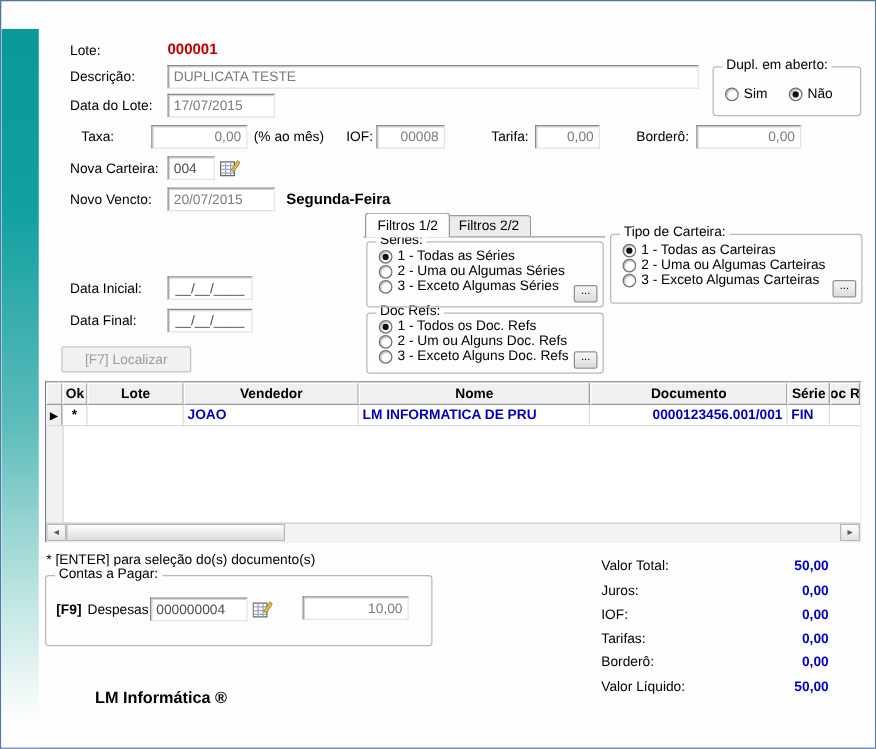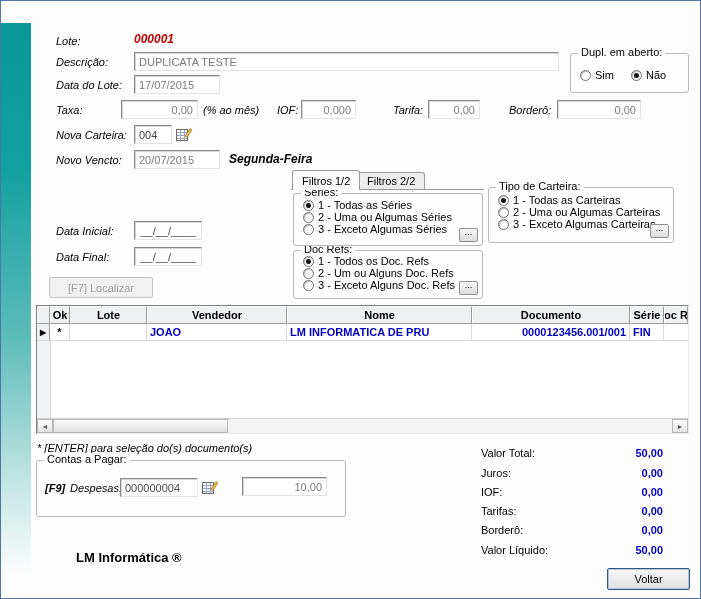--- a/index.html
+++ b/index.html
@@ -1,21 +1,21 @@
 <!DOCTYPE html>
 <html><head>
 <meta charset="utf-8">
 <style>
   html,body{margin:0;padding:0;}
   body{width:701px;height:599px;position:relative;font-family:"Liberation Sans",sans-serif;font-size:11px;color:#000;background:#d6d6d6;}
   .window{position:absolute;left:0;top:0;width:701px;height:599px;border:1px solid #4f74a8;background:#fdfdfd;box-sizing:border-box;overflow:hidden;}
   .titlebar{position:absolute;left:0;top:0;right:0;height:22px;background:linear-gradient(180deg,#c2d6f0 0%,#a4bfe6 45%,#8caddc 55%,#9db9e2 100%);border-bottom:1px solid #7b99c8;display:flex;align-items:center;padding:0 7px;font-size:12px;font-weight:bold;color:#0d2a52;box-sizing:border-box;}
   .content{position:absolute;left:0;top:22px;width:699px;height:575px;background:#fdfdfd;overflow:hidden;}
   .strip{position:absolute;left:0;top:0;width:30px;height:100%;background:linear-gradient(180deg,#0a9898 0%,#11a0a0 25%,#5dbcba 55%,#c2e6e3 80%,#fdfdfd 96%);}
-  .lbl{position:absolute;white-space:nowrap;color:#000;line-height:13px;font-style:italic;}
+  .lbl{position:absolute;white-space:nowrap;color:#000;line-height:13px;}
   .inp{position:absolute;height:19px;background:#fff;border:1px solid;border-color:#8a8a8a #e4e4e4 #e4e4e4 #8a8a8a;box-shadow:inset 1px 1px 0 #d6d6d6;display:flex;align-items:center;padding:0 4px;color:#7b7b7b;box-sizing:border-box;white-space:nowrap;}
   .inp.right{justify-content:flex-end;}
   .inp.center{justify-content:center;}
   .inp.dark{color:#4a4a4a;}
   .grp{position:absolute;border:1px solid #b9b9b9;border-radius:3px;box-sizing:border-box;}
   .grp .legend{position:absolute;top:-8px;left:7px;background:#fdfdfd;padding:0 3px;white-space:nowrap;line-height:13px;}
   .opt{position:absolute;display:flex;align-items:center;gap:4px;white-space:nowrap;cursor:default;line-height:12px;}
   .radio{width:11px;height:11px;border-radius:50%;background:#fff;border:1px solid #6e6e6e;box-shadow:inset 1px 1px 1px rgba(0,0,0,.25);position:relative;flex:0 0 auto;box-sizing:border-box;}
   .radio.sel::after{content:"";position:absolute;left:2px;top:2px;width:5px;height:5px;border-radius:50%;background:#111;}
   .grp.disabled,.grp.disabled .legend{color:#9a9a9a;}
@@ -70,25 +70,25 @@
       </div>
       <div class="opt" style="left:60px;top:15px">
         <span class="radio sel"></span>
         <span>Não</span>
       </div>
     </div>
 
     <span class="lbl" style="left:55px;top:56px">Data do Lote:</span>
     <div class="inp" style="left:133px;top:52px;width:86px">17/07/2015</div>
 
-    <span class="lbl" style="left:55px;top:81px">Taxa:</span>
+    <span class="lbl" style="left:64px;top:81px">Taxa:</span>
     <div class="inp right" style="left:120px;top:77px;width:77px">0,00</div>
     <span class="lbl" style="left:202px;top:81px">(% ao mês)</span>
     <span class="lbl" style="left:276px;top:81px">IOF:</span>
-    <div class="inp right" style="left:300px;top:77px;width:55px">0,000</div>
+    <div class="inp right" style="left:300px;top:77px;width:55px">00008</div>
     <span class="lbl" style="left:392px;top:81px">Tarifa:</span>
     <div class="inp right" style="left:427px;top:77px;width:52px">0,00</div>
     <span class="lbl" style="left:508px;top:81px">Borderô:</span>
     <div class="inp right" style="left:556px;top:77px;width:84px">0,00</div>
 
     <span class="lbl" style="left:55px;top:106px">Nova Carteira:</span>
     <div class="inp dark" style="left:133px;top:102px;width:38px">004</div>
     <div class="iconbtn" style="left:174px;top:103px">
       <svg width="16" height="15" viewBox="0 0 16 15">
         <rect x="0.5" y="2.5" width="11" height="11" fill="#ffffff" stroke="#6a6a6a"></rect>
@@ -124,21 +124,21 @@
         <span class="radio"></span>
         <span>2 - Uma ou Algumas Séries</span>
       </div>
       <div class="opt" style="left:9px;top:29px">
         <span class="radio"></span>
         <span>3 - Exceto Algumas Séries</span>
       </div>
       <div class="mini" style="right:4px;bottom:3px">...</div>
     </div>
 
-    <div class="grp" style="left:487px;top:164px;width:186px;height:56px;z-index:2">
+    <div class="grp" style="left:487px;top:164px;width:202px;height:56px;z-index:2">
       <span class="legend">Tipo de Carteira:</span>
       <div class="opt" style="left:9px;top:6px">
         <span class="radio sel"></span>
         <span>1 - Todas as Carteiras</span>
       </div>
       <div class="opt" style="left:9px;top:18px">
         <span class="radio"></span>
         <span>2 - Uma ou Algumas Carteiras</span>
       </div>
       <div class="opt" style="left:9px;top:30px">
@@ -232,15 +232,14 @@
     <span class="total-label" style="top:463px">IOF:</span>
     <span class="total-value" style="top:463px">0,00</span>
     <span class="total-label" style="top:482px">Tarifas:</span>
     <span class="total-value" style="top:482px">0,00</span>
     <span class="total-label" style="top:501px">Borderô:</span>
     <span class="total-value" style="top:501px">0,00</span>
     <span class="total-label" style="top:521px">Valor Líquido:</span>
     <span class="total-value" style="top:521px">50,00</span>
 
     <span class="brand">LM Informática ®</span>
-    <div class="btn default" style="left:606px;top:545px;width:83px;height:22px">Voltar</div>
   </div>
 </div>
 
 </body></html>

